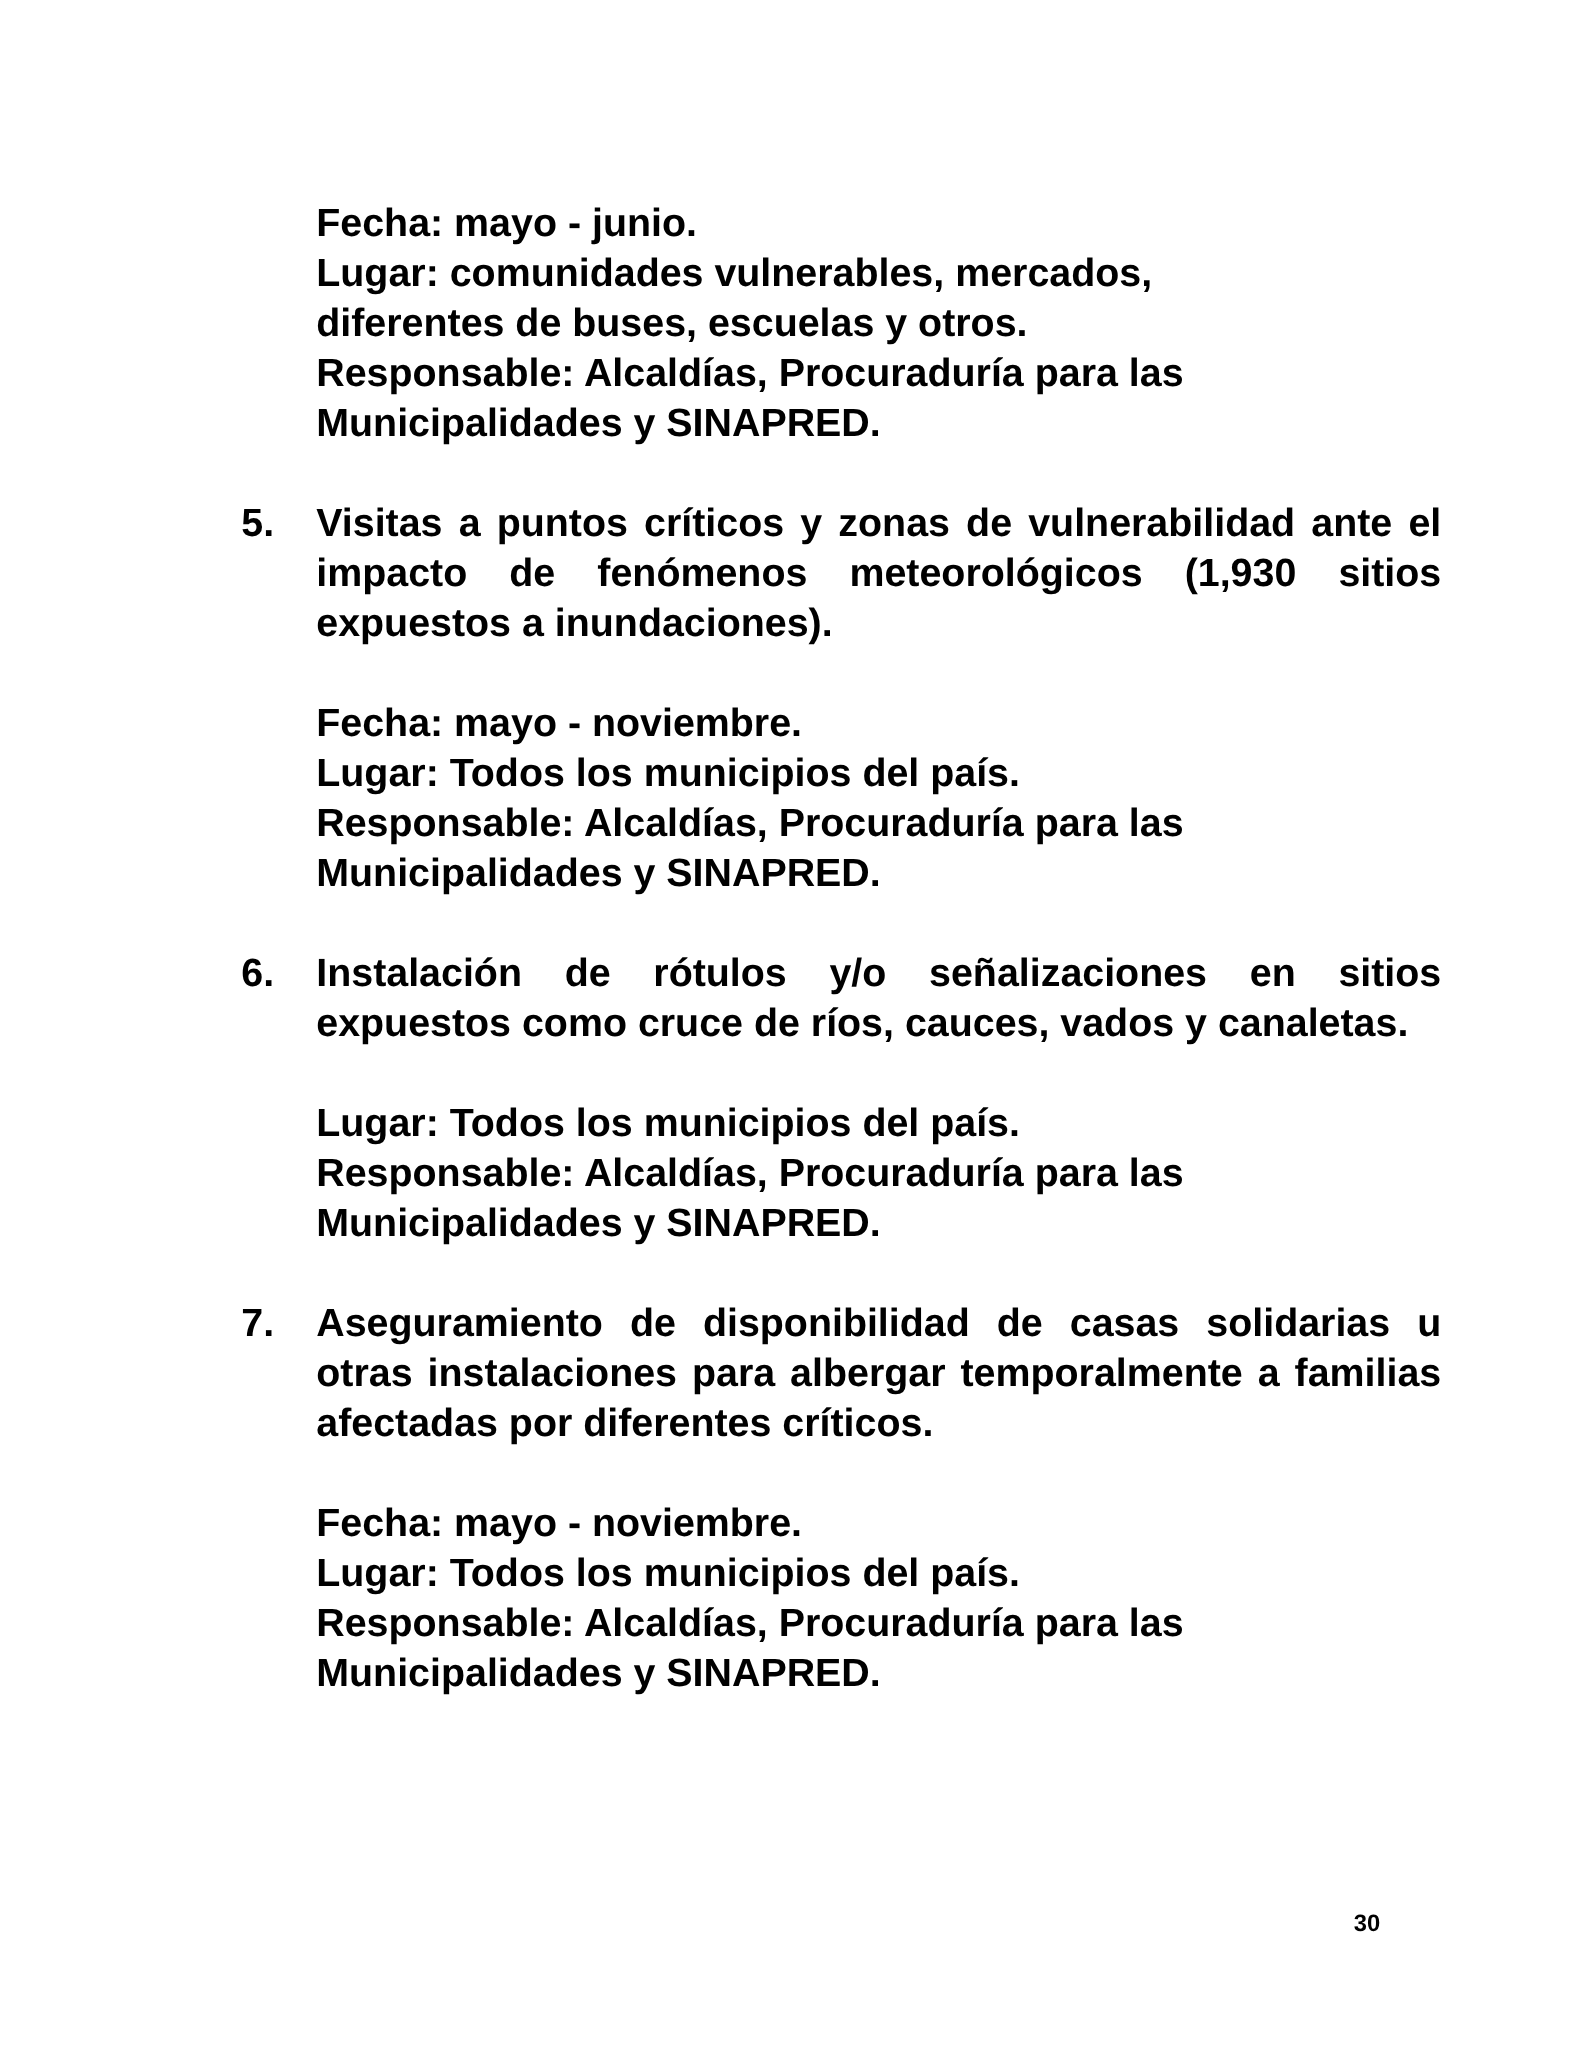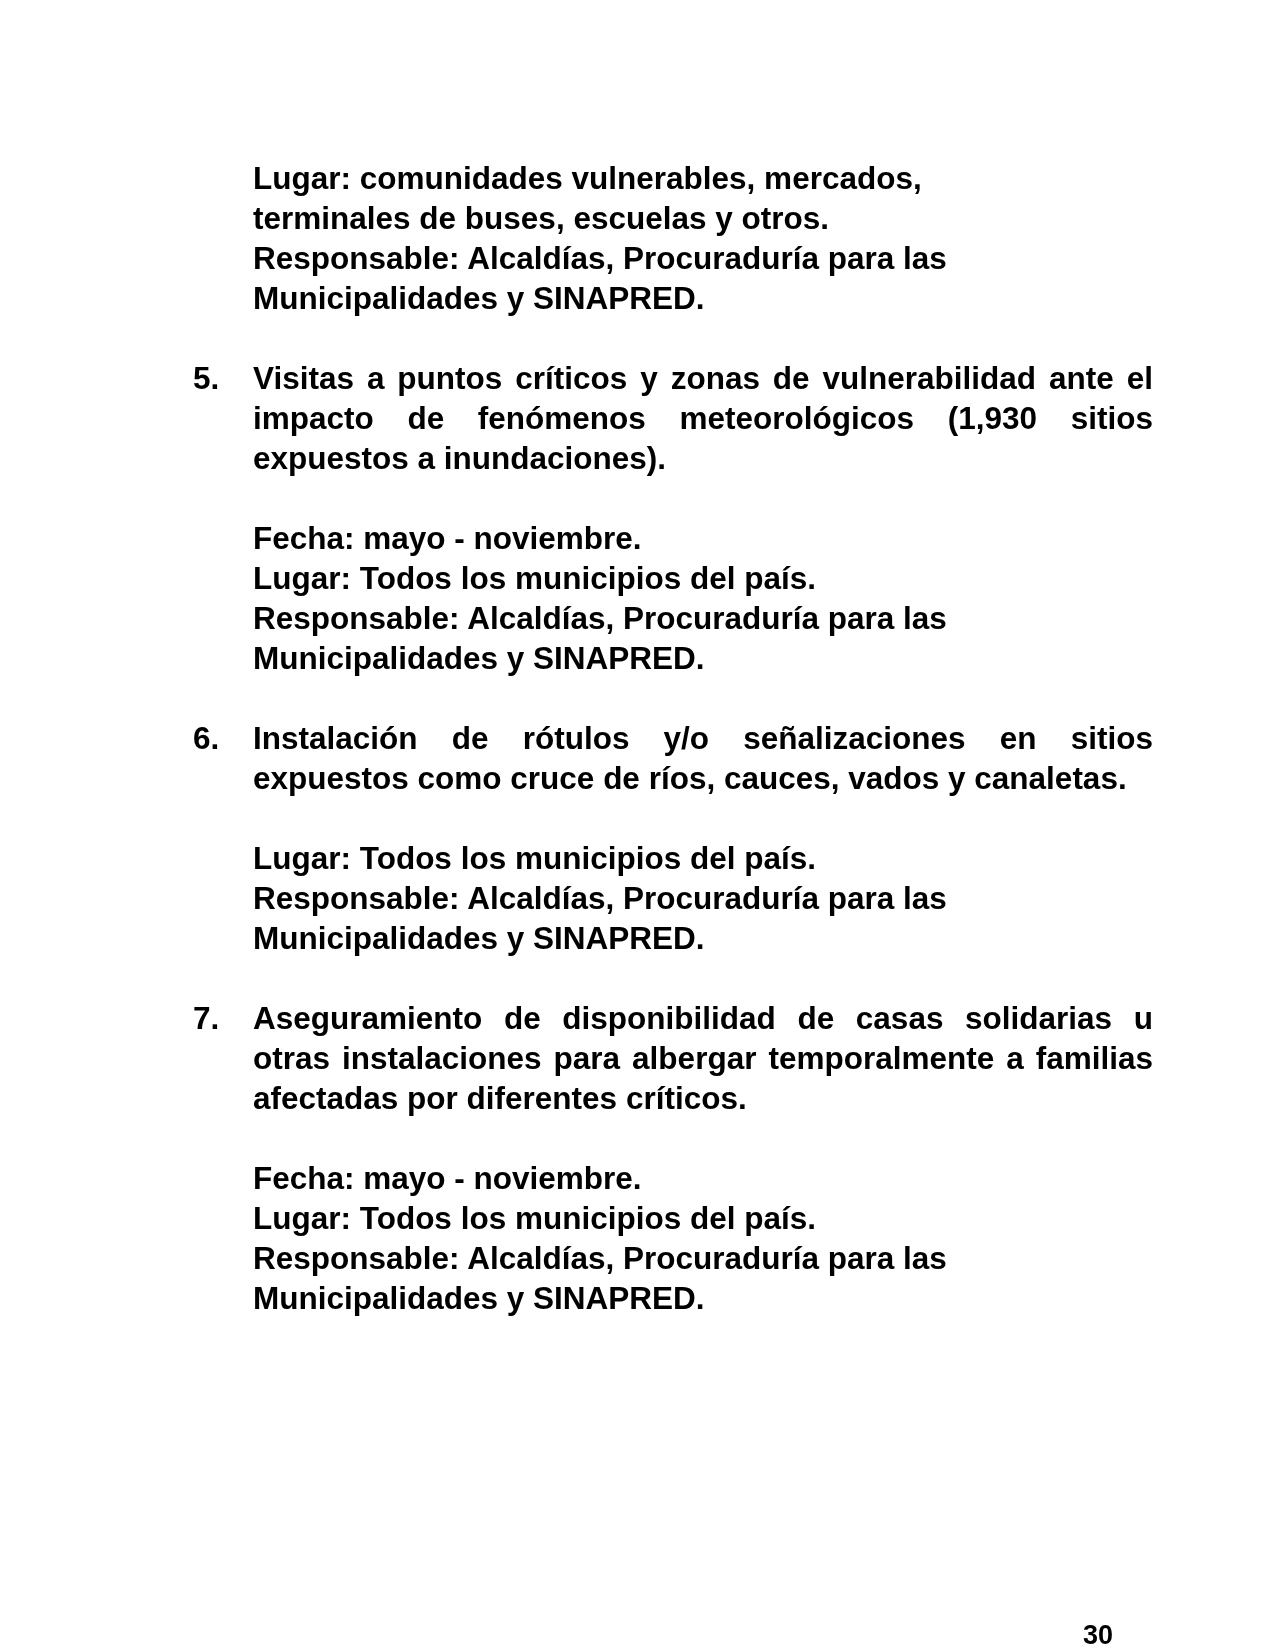--- a/index.html
+++ b/index.html
@@ -53,34 +53,35 @@
       text-align: left;
     }
     .item-text {
       display: block;
       text-align: justify;
       text-align-last: left;
     }
     .page-number {
       position: absolute;
       left: 1083px;
-      top: 1620px;
-      font-size: 27px;
+      top: 1525px;
+      font-size: 19px;
       line-height: 30px;
       font-weight: bold;
     }
   </style>
 </head>
 <body>
 
 <div class="page">
   <div class="content">
 
     <div class="detail-block">
-      <span class="detail-line" style="width:760px">Lugar: comunidades vulnerables, mercados, terminales de buses, escuelas y otros.</span>
+      <span class="detail-line" style="width:760px">Fecha: mayo - junio.</span>
+      <span class="detail-line" style="width:760px">Lugar: comunidades vulnerables, mercados, diferentes de buses, escuelas y otros.</span>
       <span class="detail-line" style="width:760px">Responsable: Alcaldías, Procuraduría para las Municipalidades y SINAPRED.</span>
     </div>
 
     <div class="gap"></div>
 
     <div class="list-item">
       <span class="item-number">5.</span>
       <span class="item-text">Visitas a puntos críticos y zonas de vulnerabilidad ante el impacto de fenómenos meteorológicos (1,930 sitios expuestos a inundaciones).</span>
     </div>
     <div class="gap"></div>

